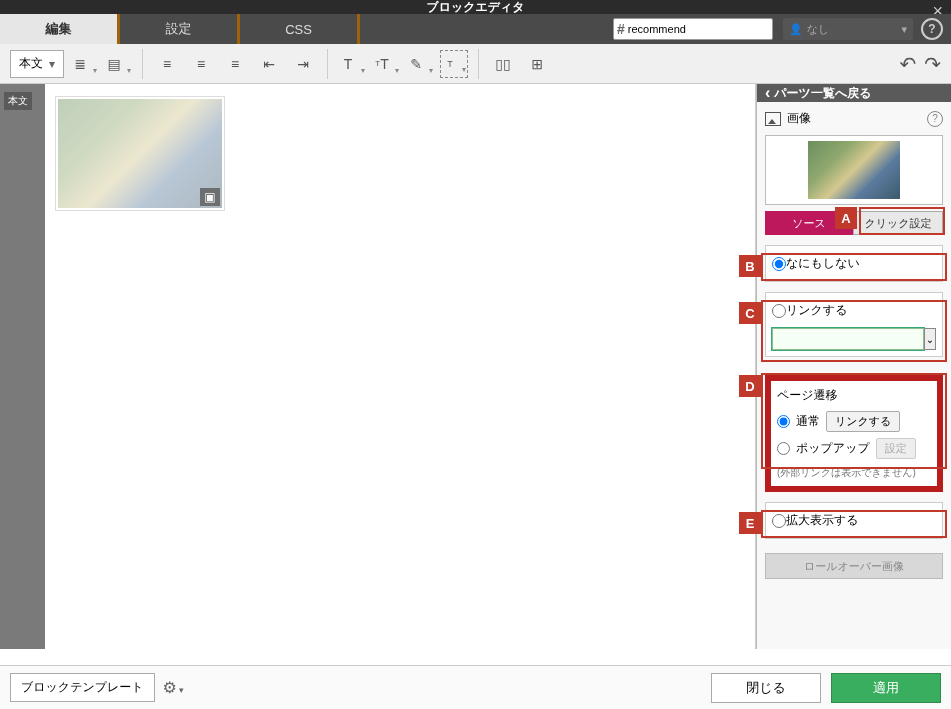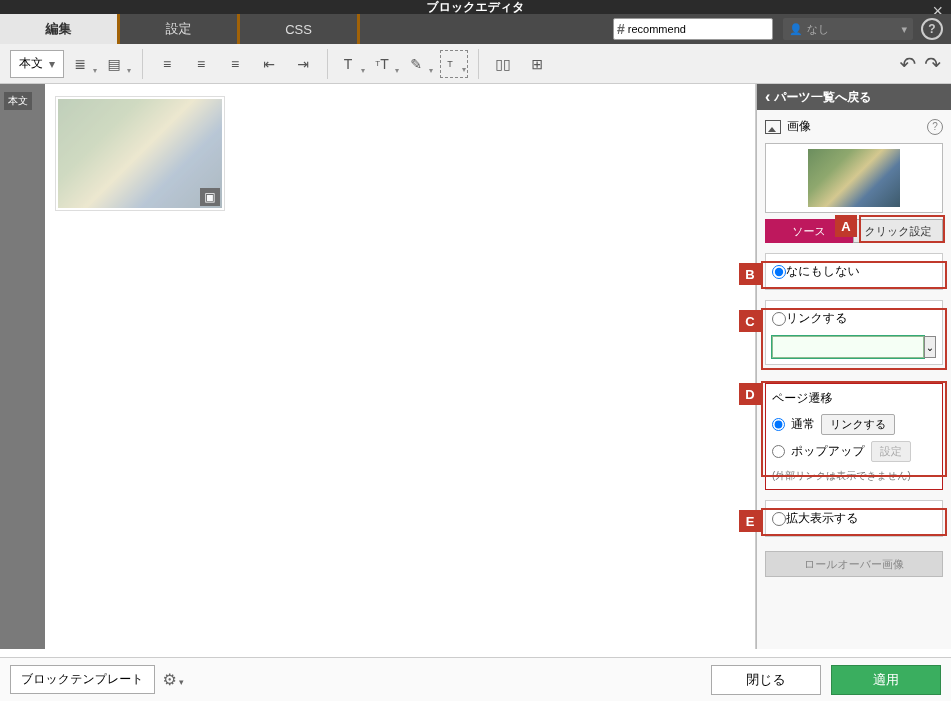--- a/index.html
+++ b/index.html
@@ -34,21 +34,21 @@
 .canvas-wrap { flex:1; display:flex; background:#fff; position:relative; overflow:auto; border-right:1px solid #ccc; }
 .gutter { width:45px; background:#7a7a7a; }
 .gutter .tag { background:#5a5a5a; color:#fff; font-size:10px; padding:2px 4px; margin:8px 4px 0; display:inline-block; }
 .canvas { padding:12px 10px; }
 .img-block { width:170px; height:115px; border:1px solid #ddd; padding:2px; position:relative; cursor:pointer; }
 .thumb { width:100%; height:100%; background: linear-gradient(135deg,#6b8e5e 0%, #8fa86e 30%, #d4c890 50%, #5a7b9e 70%, #3d5a6b 100%); opacity:0.7; position:relative; }
 .thumb::after { content:''; position:absolute; inset:0; background:rgba(255,255,255,0.4); }
 .img-block .corner { position:absolute; right:4px; bottom:4px; width:20px; height:18px; background:#666; opacity:0.9; display:flex; align-items:center; justify-content:center; color:#fff; font-size:12px; }
 
 .sidebar { width:195px; background:#f8f8f8; border-left:1px solid #bbb; display:flex; flex-direction:column; }
-.side-header { background:#5a5a5a; color:#fff; height:26px; display:flex; align-items:center; padding:0 8px; font-size:12px; font-weight:bold; cursor:pointer; }
+.side-header { background:#5a5a5a; color:#fff; height:18px; display:flex; align-items:center; padding:0 8px; font-size:12px; font-weight:bold; cursor:pointer; }
 .side-header::before { content:'‹'; margin-right:4px; font-size:16px; }
 .side-body { padding:8px; }
 .panel-title-row { display:flex; align-items:center; margin-bottom:8px; }
 .panel-title-row .pic-i { width:16px; height:14px; border:1.5px solid #555; margin-right:6px; position:relative; }
 .panel-title-row .pic-i::after { content:''; position:absolute; bottom:1px; left:2px; width:0; height:0; border-left:4px solid transparent; border-right:4px solid transparent; border-bottom:5px solid #555; }
 .panel-title-row .q { margin-left:auto; width:16px; height:16px; border:1.5px solid #888; border-radius:50%; display:flex; align-items:center; justify-content:center; font-size:10px; color:#888; cursor:pointer; }
 .preview-box { border:1px solid #bbb; background:#fff; padding:3px; height:70px; display:flex; align-items:center; justify-content:center; margin-bottom:6px; }
 .preview-box .pimg { width:92px; height:58px; background: linear-gradient(135deg,#6b8e5e 0%, #8fa86e 30%, #d4c890 50%, #5a7b9e 70%, #3d5a6b 100%); }
 
 .marker { position:absolute; width:22px; height:22px; background:#c0392b; color:#fff; font-weight:bold; display:flex; align-items:center; justify-content:center; z-index:50; font-size:13px; }
@@ -59,31 +59,31 @@
 .subtab.src { background:#be185d; color:#fff; }
 .subtab.click { background:#e8e8e8; color:#333; border:1px solid #aaa; }
 
 .opt-group { border:1px solid #ccc; background:#fff; padding:6px 6px; margin:10px 0 0 0; font-size:12px; }
 .radio-row { display:flex; align-items:center; padding:3px 0; }
 .radio-row input[type=radio] { width:14px; height:14px; }
 .link-input-row { display:flex; margin-top:6px; }
 .link-input { flex:1; height:22px; border:1px solid #8fbc8f; outline:1px solid #3a7; background:#f5fff5; padding:0 4px; font-size:11px; }
 .link-dd { width:22px; height:22px; border:1px solid #888; background:#eee; display:flex; align-items:center; justify-content:center; cursor:pointer; font-size:10px; }
 
-.page-trans { border:1px solid #b91c1c; background:#fff; padding:6px; margin-top:10px; font-size:12px; }
+.page-trans { border:6px solid #b91c1c; background:#fff; padding:6px; margin-top:10px; font-size:12px; }
 .page-trans .pt-title { margin-bottom:4px; }
 .pt-row { display:flex; align-items:center; gap:6px; padding:3px 0; }
 .pt-row label { font-size:12px; }
 .mini-btn { border:1px solid #aaa; background:#f2f2f2; padding:2px 8px; font-size:11px; cursor:pointer; border-radius:2px; }
 .mini-btn.disabled { color:#aaa; background:#eee; border-color:#ccc; }
 .pt-note { font-size:10px; color:#777; margin-top:4px; }
 
 .rollover-btn { width:100%; height:26px; background:#d8d8d8; color:#888; border:1px solid #bbb; margin-top:14px; font-size:11px; display:flex; align-items:center; justify-content:center; }
 
-.footer { position:absolute; bottom:8px; left:0; right:0; height:44px; border-top:1px solid #ccc; background:#fafafa; display:flex; align-items:center; padding:0 10px; }
+.footer { position:absolute; bottom:0; left:0; right:0; height:44px; border-top:1px solid #ccc; background:#fafafa; display:flex; align-items:center; padding:0 10px; }
 .footer .tmpl { border:1px solid #aaa; background:#fff; padding:5px 10px; font-size:12px; cursor:pointer; }
 .footer .gear { margin-left:8px; font-size:16px; color:#666; cursor:pointer; position:relative; }
 .footer .gear::after { content:'▾'; font-size:9px; margin-left:2px; }
 .footer .right-btns { margin-left:auto; display:flex; gap:10px; }
 .footer button { width:110px; height:30px; border:1px solid #aaa; background:#fff; font-size:13px; cursor:pointer; }
 .footer button.apply { background:#3aae5f; color:#fff; border-color:#2e8b4a; }
 
 </style>
 </head>
 <body>

